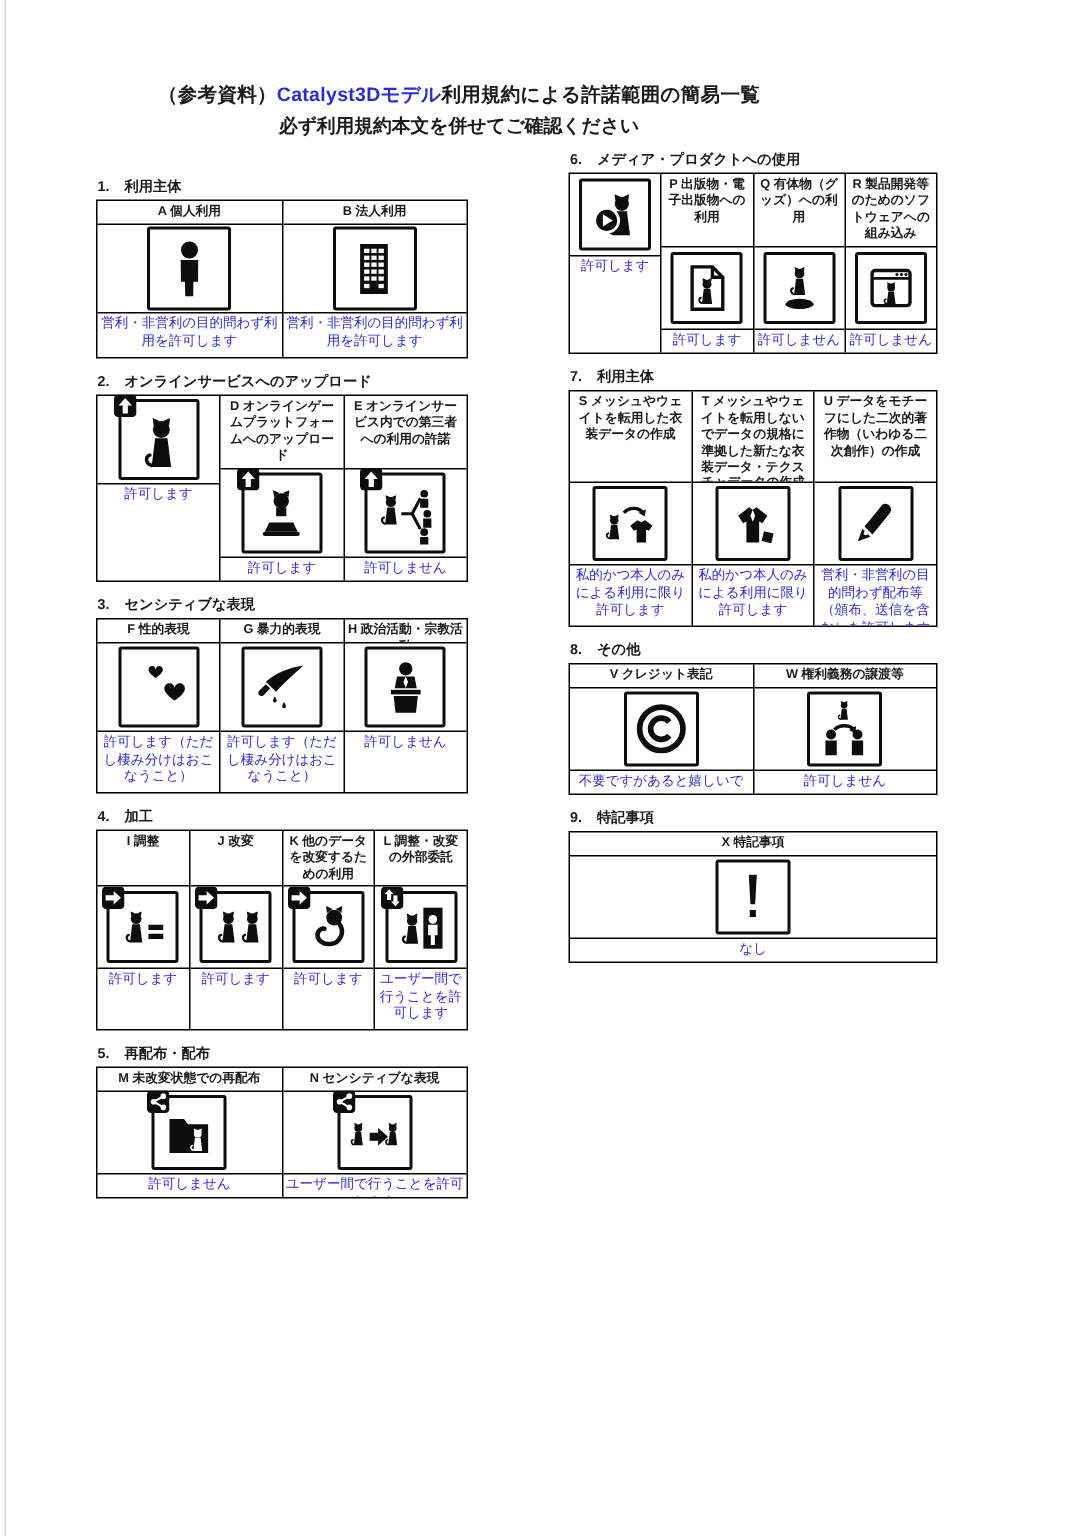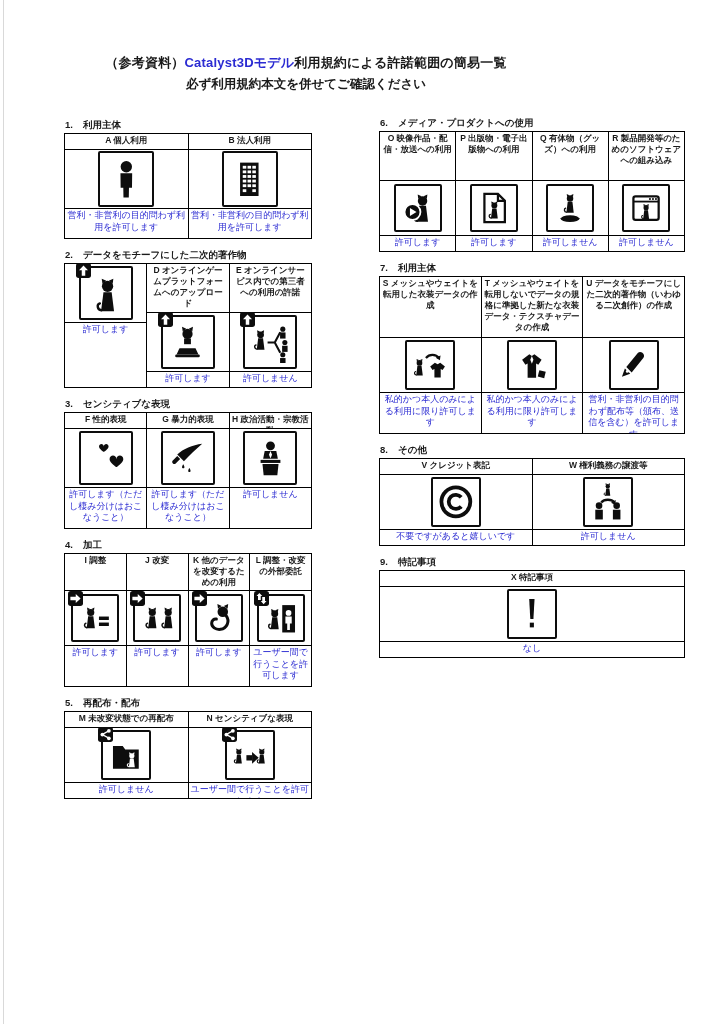--- a/index.html
+++ b/index.html
@@ -8,21 +8,21 @@
     font-family:"Liberation Sans","DejaVu Sans",sans-serif;color:#1a1a1a;
   }
   .page{position:absolute;inset:0;background:#fff;}
   .page-edge{position:absolute;left:3px;top:0;bottom:0;width:1px;background:#d9d9d9;}
   .title-block{position:absolute;top:54px;left:0;width:612px;text-align:center;font-weight:700;}
   .title-line1{font-size:13px;letter-spacing:.2px;}
   .title-line1 .brand{color:#2b2bd2;}
   .title-line2{font-size:12.5px;margin-top:4px;}
   .col{position:absolute;}
   #col-left{left:64px;top:119px;width:248px;}
-  #col-right{left:379px;top:117px;width:306px;}
+  #col-right{left:379px;top:101px;width:246px;}
   .sec{margin-bottom:10px;
     --hd:13px;--ic:54px;--rs:13px;--box:46px;}
   .s1{--hd:13px;--ic:58px;--rs:27px;--box:52px;}
   .s2{--hd:46px;--ic:58px;--rs:13px;--box:50px;}
   .s3{--hd:13px;--ic:58px;--rs:38px;--box:50px;}
   .s4{--hd:34px;--ic:54px;--rs:38px;--box:44px;}
   .s5{--hd:13px;--ic:54px;--rs:13px;--box:46px;}
   .s6{--hd:46px;--ic:54px;--rs:13px;--box:44px;}
   .s7{--hd:58px;--ic:54px;--rs:38px;--box:46px;}
   .s8{--hd:13px;--ic:54px;--rs:13px;--box:46px;}
@@ -97,21 +97,21 @@
                   </g>
                 </svg>
               </span>
             </div>
     <div class="rs">営利・非営利の目的問わず利用を許可します</div>
   </div>
 </div>
   </section>
 
   <section class="sec s2">
-    <div class="sec-heading"><span class="num">2.</span><span class="ttl">データをモチーフにした二次的著作物</span></div>
+    <div class="sec-heading"><span class="num">2.</span><span class="ttl">オンラインサービスへのアップロード</span></div>
     <div class="grid">
   <div class="cell">
     <div class="ic">
               <span class="icon-box">
                 <span class="badge">
                   <svg viewBox="0 0 12 12">
                     <rect width="12" height="12" rx="2.2"></rect>
                     <path d="M6 1.9 9.6 5.8H7.4v4.3H4.6V5.8H2.4z" fill="#fff"></path>
                   </svg>
                 </span>
@@ -426,21 +426,20 @@
     <div class="rs">ユーザー間で行うことを許可します</div>
   </div>
 </div>
   </section>
 </div>
   <div class="col" id="col-right">
   <section class="sec s6">
     <div class="sec-heading"><span class="num">6.</span><span class="ttl">メディア・プロダクトへの使用</span></div>
     <div class="grid">
   <div class="cell">
-    <div class="hd">O 映像作品・配信・放送への利用</div>
     <div class="ic">
               <span class="icon-box">
                 <svg class="glyph" viewBox="0 0 24 24" fill="#0d0d0d" style="color:#0d0d0d">
                   <g transform="translate(3.6,.8) scale(.95)">
                     <circle cx="12" cy="6.8" r="3.3"></circle>
                     <path d="M9 5.3 8.6 2.3l2.7 1.2z"></path>
                     <path d="M15 5.3l.4-3-2.7 1.2z"></path>
                     <path d="M9.6 10.2h4.8l1.4 11.2H8.2z"></path>
                     <path d="M8.3 20.8c-2.3-.3-2.8-3.4-.8-4" fill="none" stroke="currentColor" stroke-width="1.4" stroke-linecap="round"></path>
                   </g>

